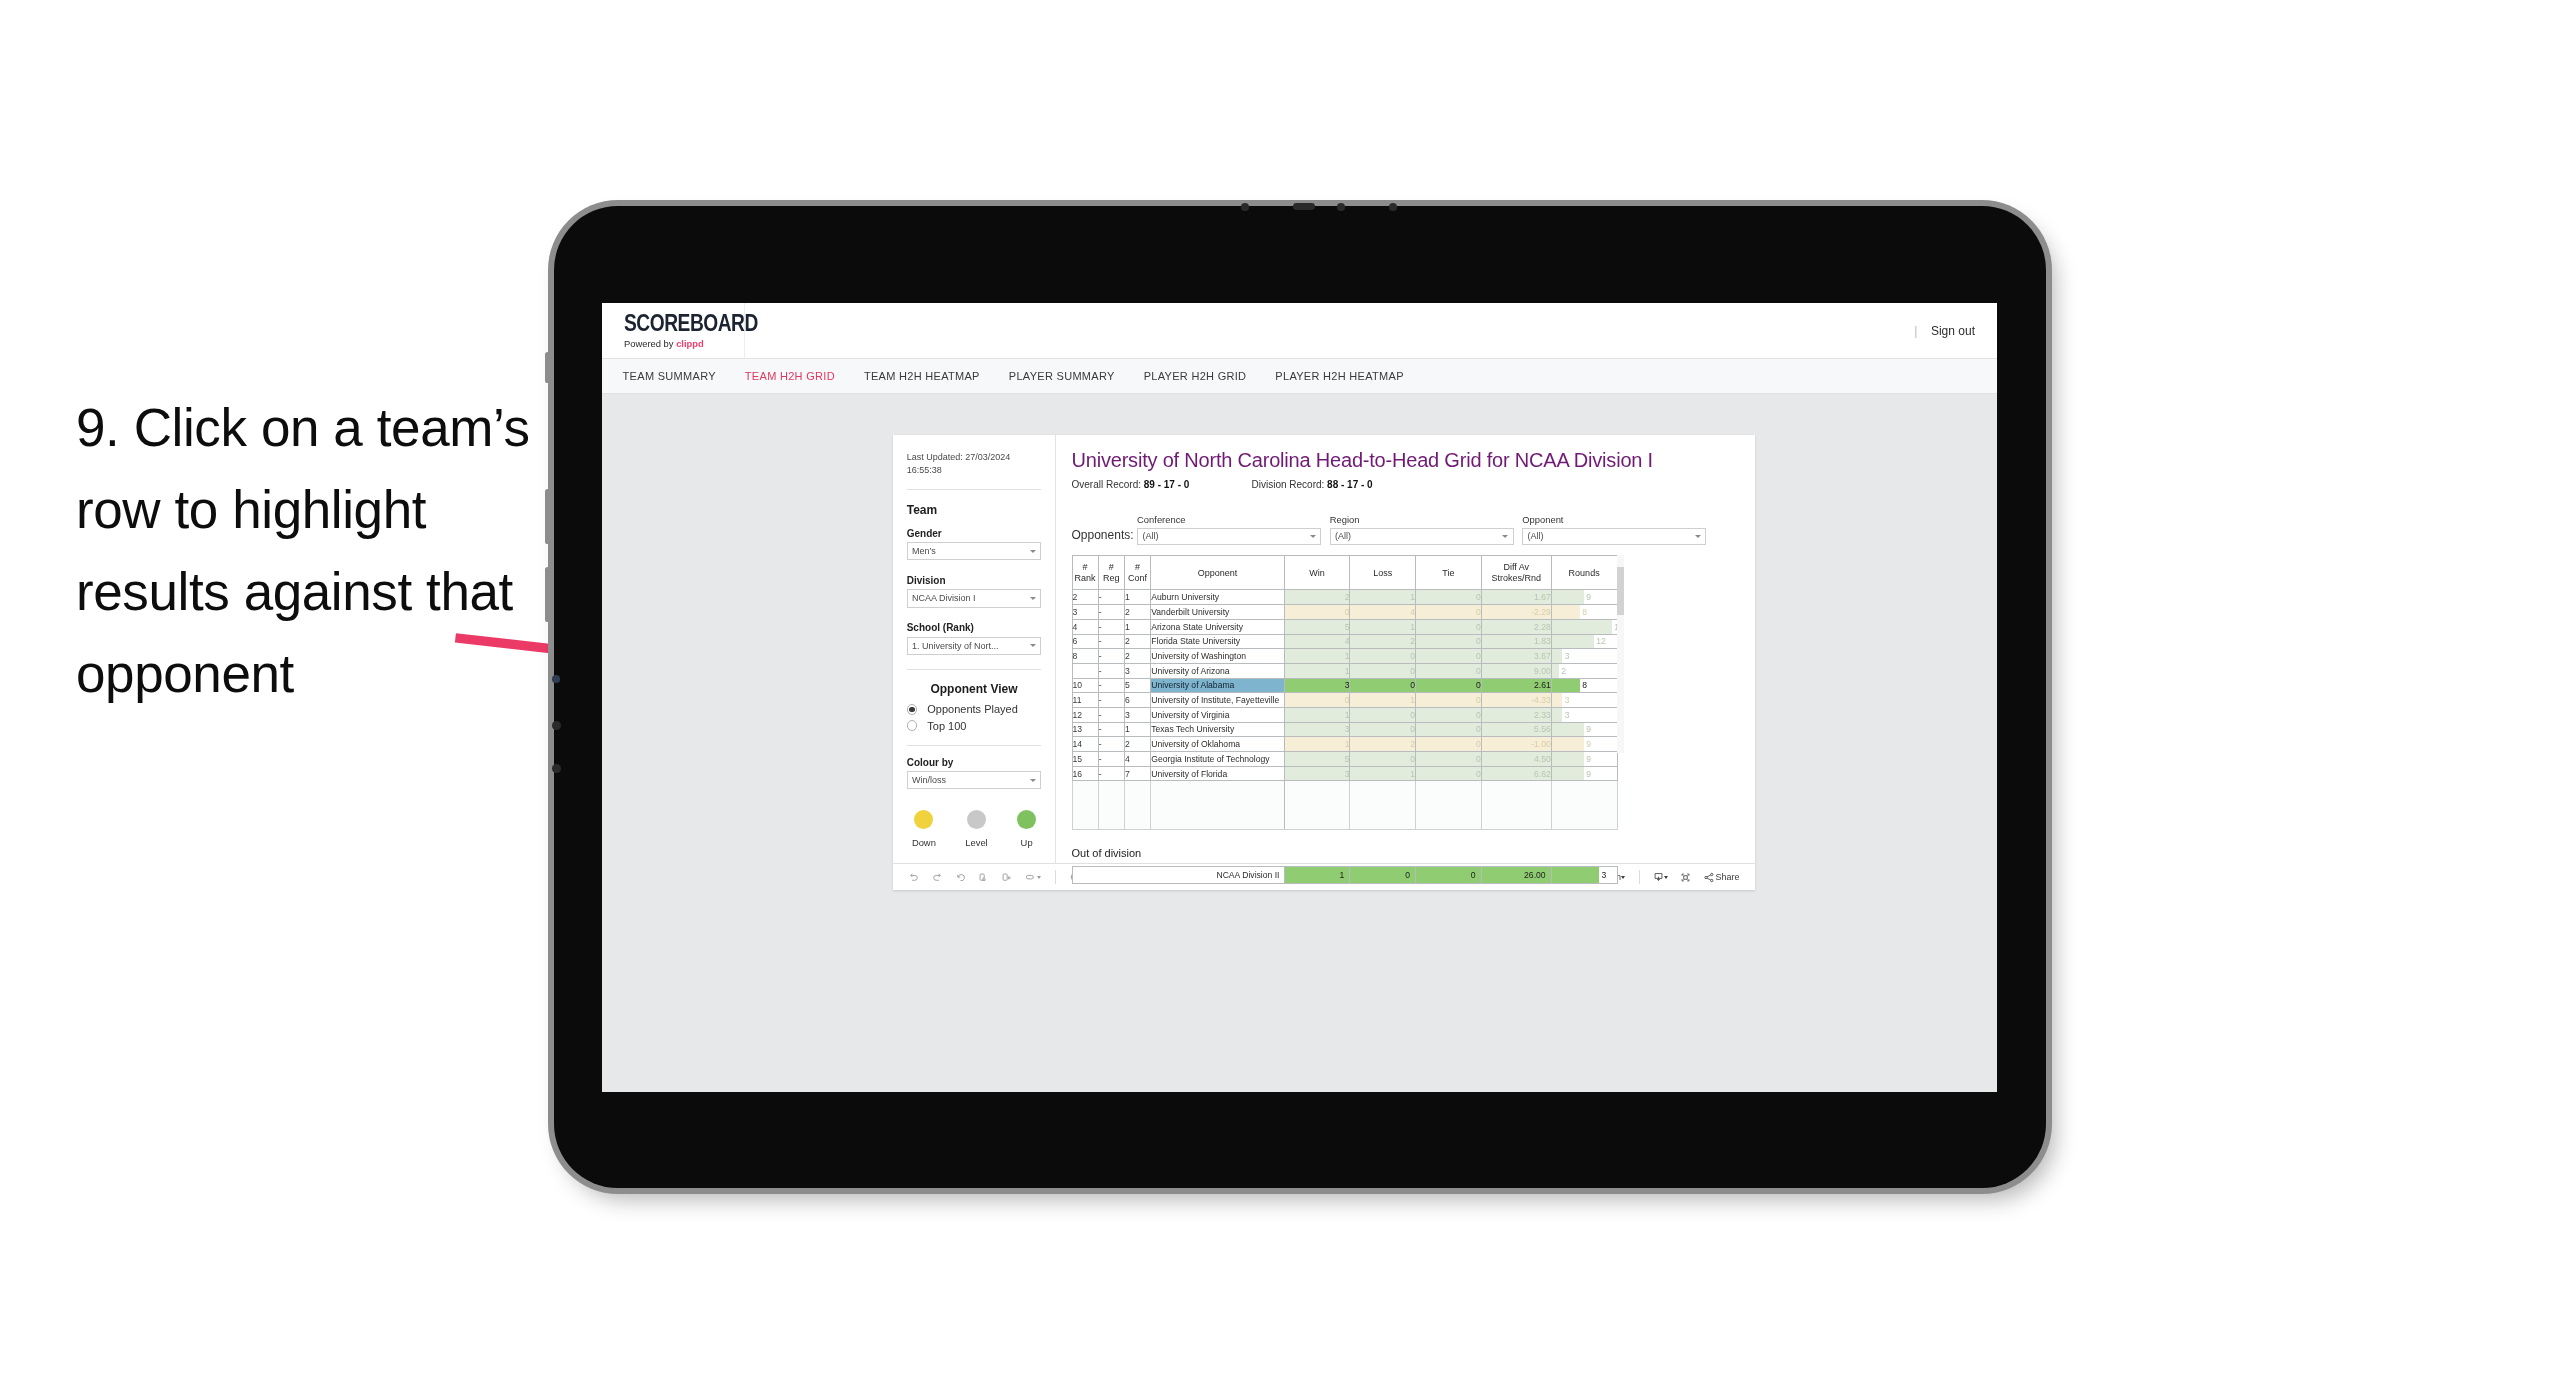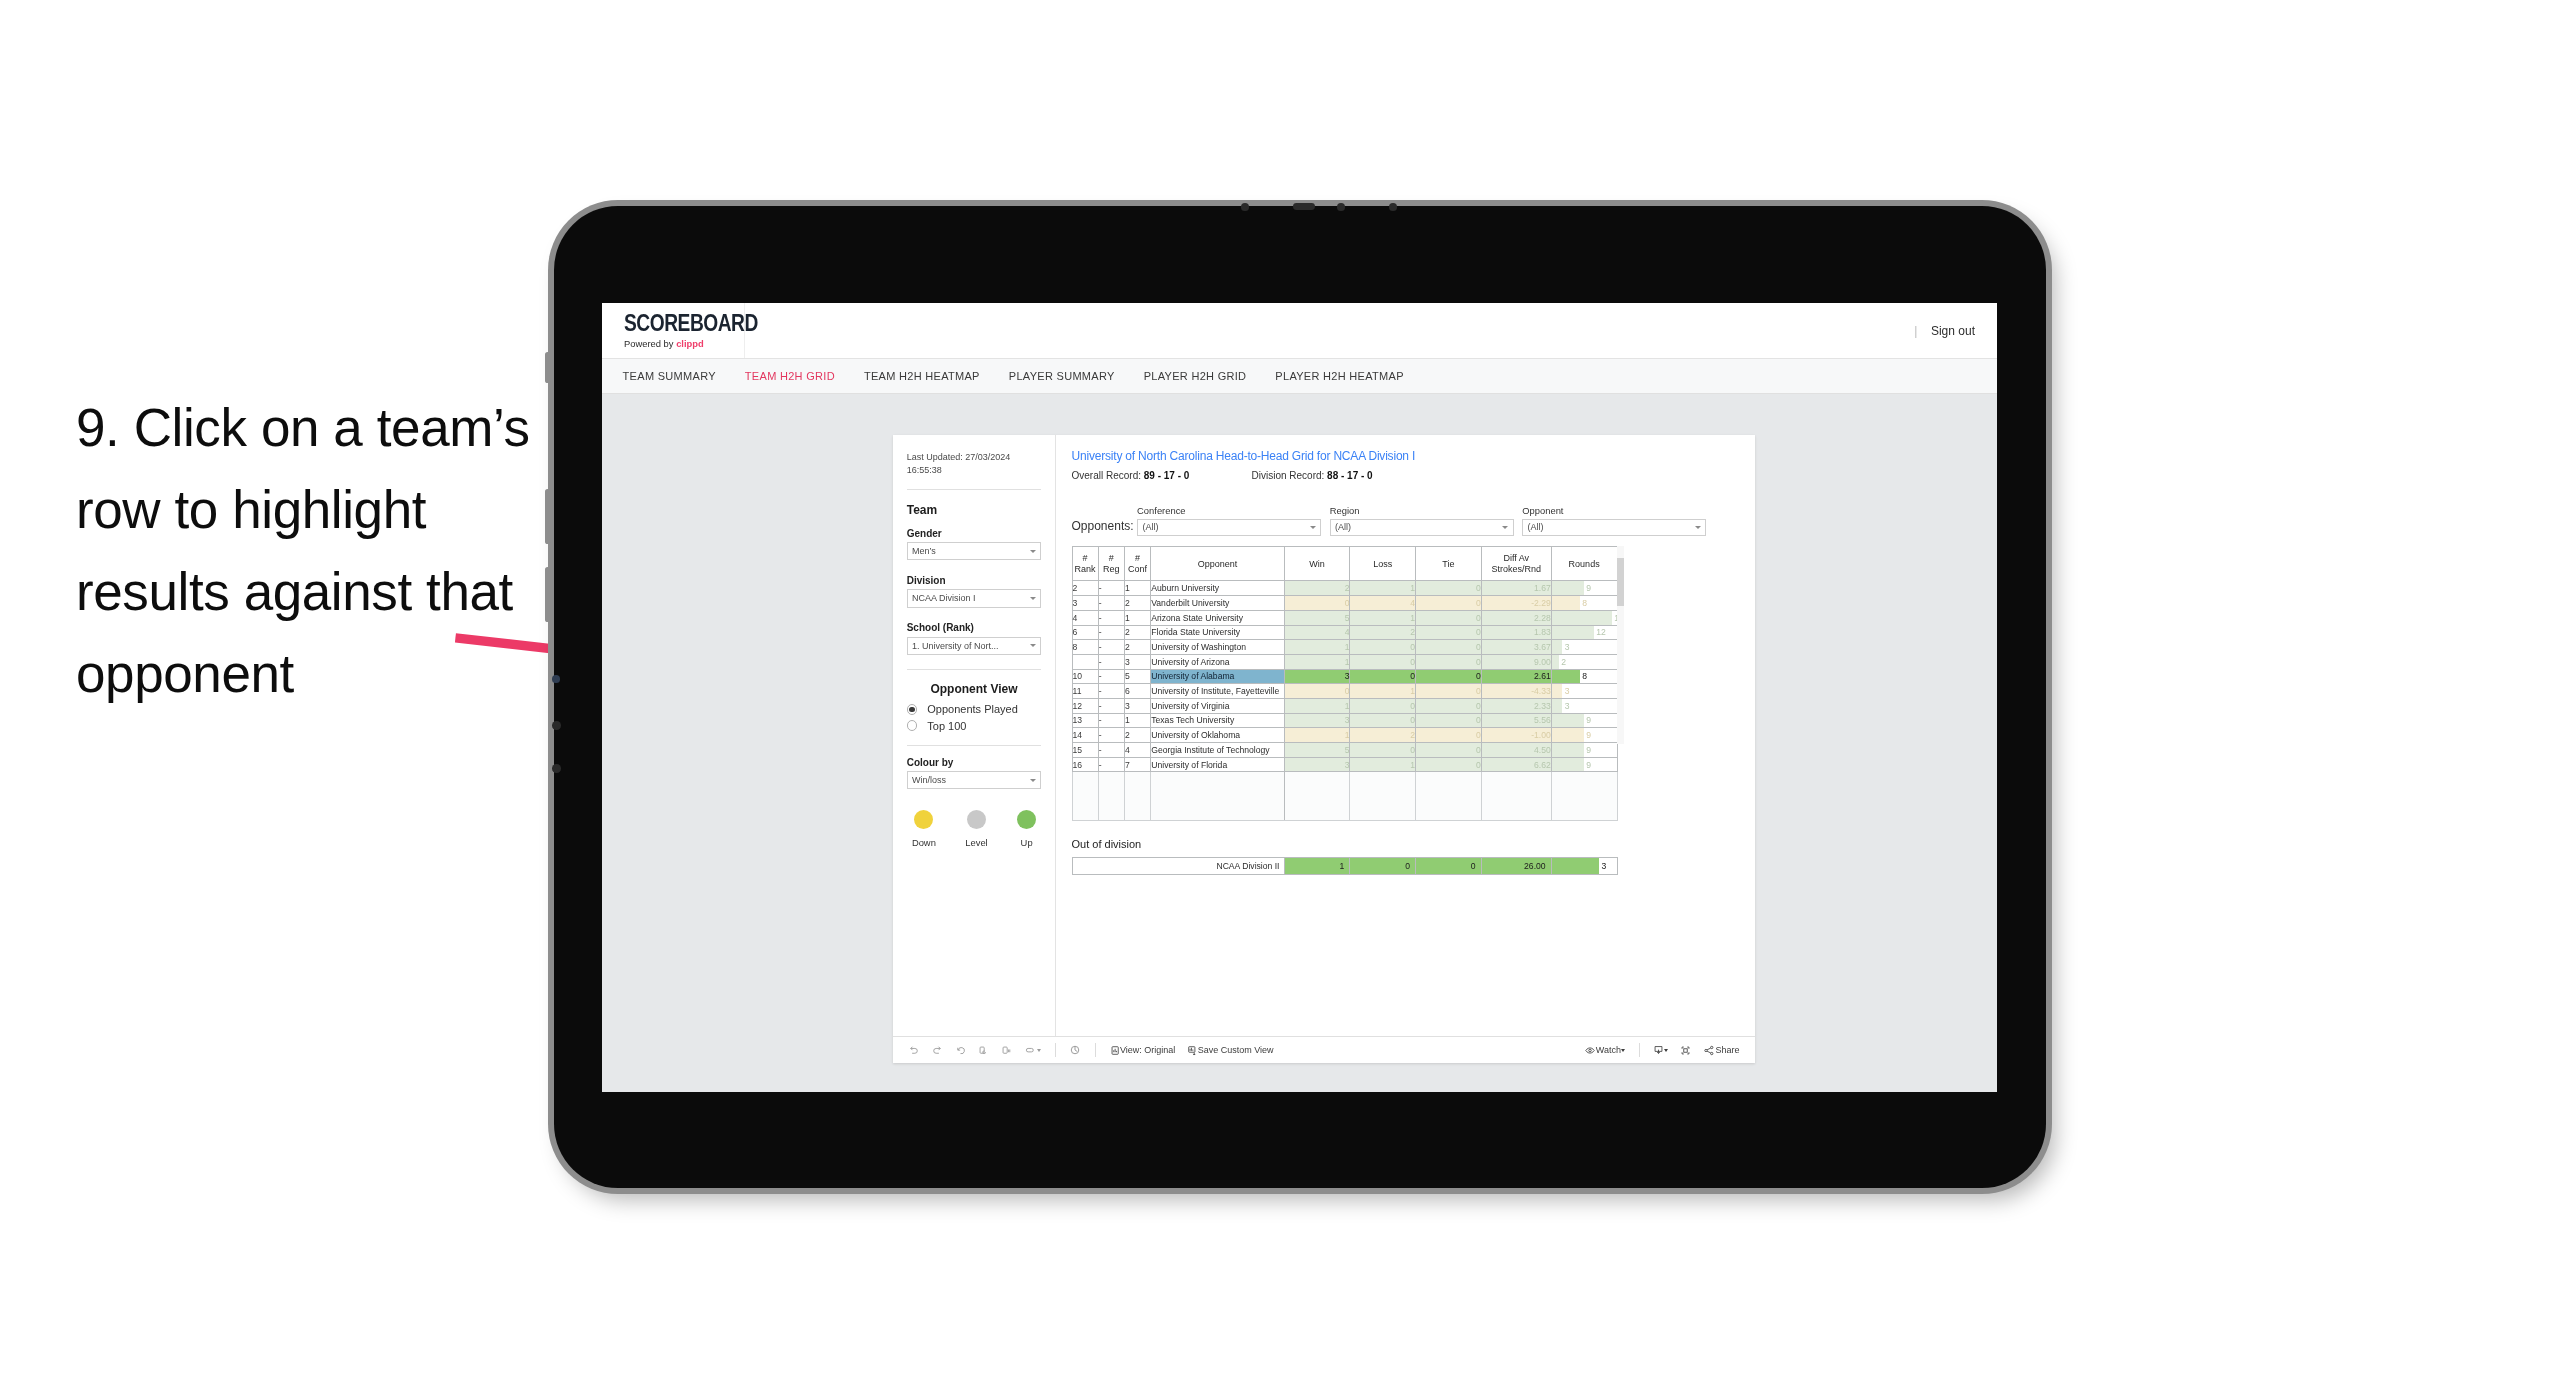--- a/index.html
+++ b/index.html
@@ -171,21 +171,21 @@
     height: 699px;
     background: #e6e8ea;
   }
 
   
   #viz {
     position: absolute;
     left: 291px;
     top: 41px;
     width: 862px;
-    height: 628px;
+    height: 455px;
     background: #ffffff;
     box-shadow: 0 0.9px 2.6px rgba(0,0,0,0.13);
     display: flex;
     flex-direction: column;
   }
   #viz-body {
     flex: 1;
     display: flex;
     min-height: 0;
   }
@@ -301,22 +301,22 @@
 
   
   #main {
     flex: 1;
     padding: 13.7px 17px 0 15.5px;
     box-sizing: border-box;
     min-width: 0;
     position: relative;
   }
   #viz-title {
-    font-size: 12px;
-    color: #3b82f6;
+    font-size: 20px;
+    color: #701a75;
     font-weight: 400;
     letter-spacing: -0.2px;
   }
   #records {
     display: flex;
     margin-top: 7.7px;
     font-size: 10px;
     color: #333;
   }
   #records .rec { width: 180px; }

